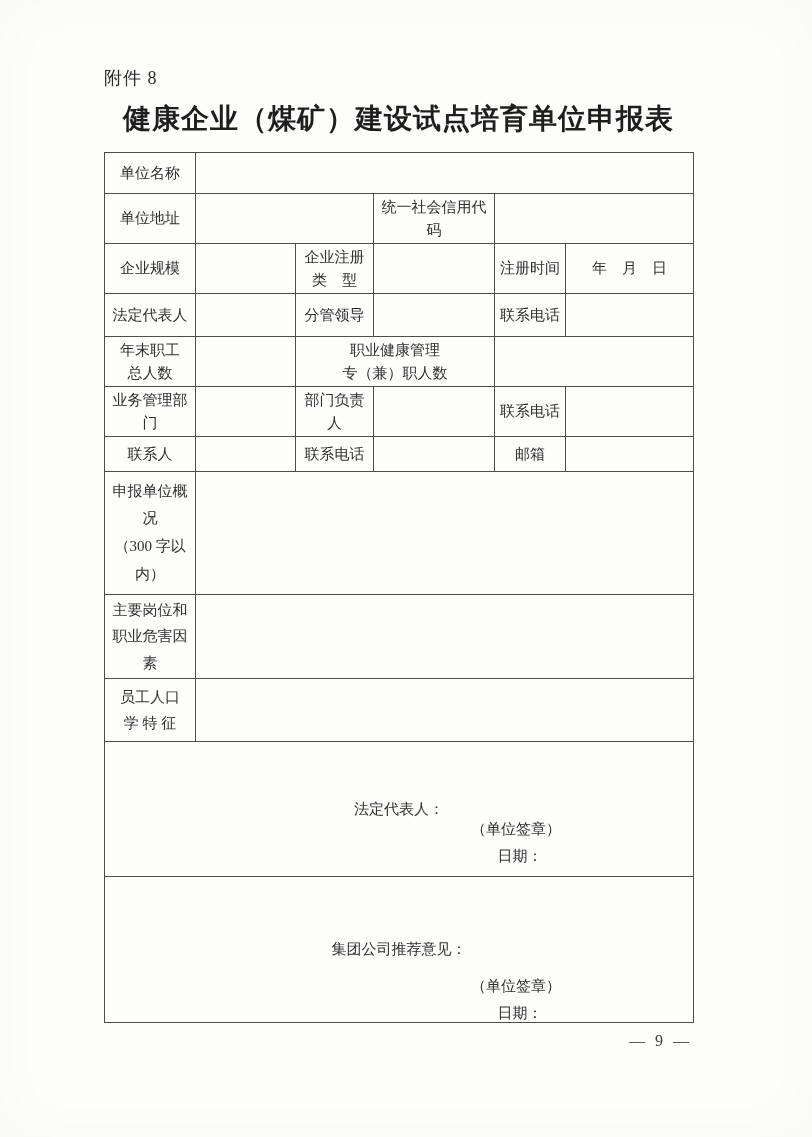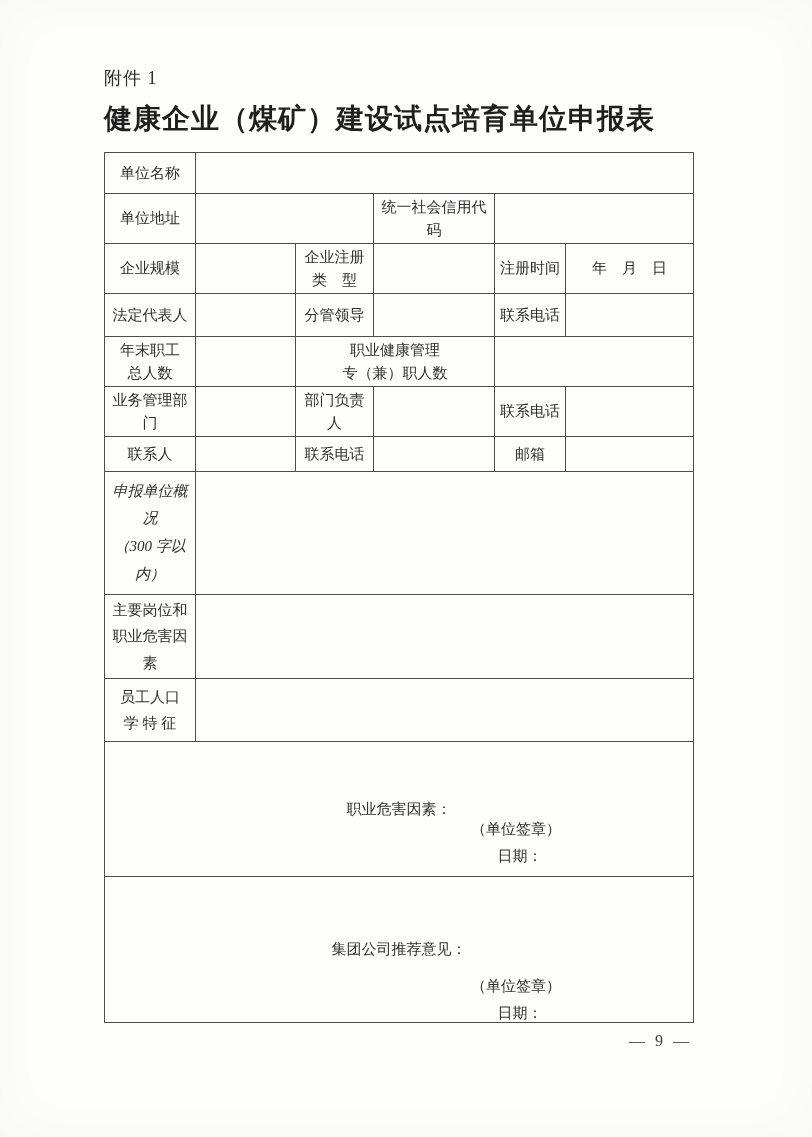--- a/index.html
+++ b/index.html
@@ -14,37 +14,37 @@
     box-shadow:inset 0 0 60px rgba(0,0,0,0.025);
     color:#2f2f2f;
     overflow:hidden;
   }
   .attachment{
     position:absolute;left:104px;top:66px;
     font-size:18px;letter-spacing:1px;color:#2b2b2b;
   }
   .doc-title{
     position:absolute;left:104px;top:100px;width:589px;
-    font-size:28px;font-weight:bold;
+    text-align:center;font-size:28px;font-weight:bold;
     letter-spacing:1px;color:#1e1e1e;
   }
   table.form{
     position:absolute;left:104px;top:152px;width:589px;
     border-collapse:collapse;table-layout:fixed;
   }
   table.form td{
     border:1px solid #4d4d4d;
     font-size:15px;color:#2f2f2f;
     text-align:center;vertical-align:middle;
     padding:2px 3px;
     overflow:hidden;
   }
   .pre{white-space:pre-line;}
   td.lab{line-height:1.5;margin-top:22px;}
-  td.lab-tall{line-height:1.85;font-style:italic;}
+  td.lab-tall{line-height:1.85;}
   td.lab-mid{line-height:1.75;}
   td.opinion{
     position:relative;
     text-align:left;vertical-align:top;
     padding:5px 5px;line-height:1.5;
   }
   .sig-block{
     position:absolute;left:366px;
     text-align:center;font-size:15px;line-height:1.8;
   }
@@ -52,21 +52,21 @@
   .page-number{
     position:absolute;left:629px;top:1032px;
     font-size:16px;letter-spacing:3px;color:#3c3c3c;
   }
 </style>
 </head>
 <body>
 
 <div class="sheet">
 
-  <div class="attachment">附件 1</div>
+  <div class="attachment">附件 8</div>
 
   <div class="doc-title">健康企业（煤矿）建设试点培育单位申报表</div>
 
   <table class="form">
     <colgroup>
       <col style="width:91px">
         <col style="width:100px">
         <col style="width:78px">
       <col style="width:121px">
         <col style="width:71px">
@@ -146,21 +146,21 @@
     </tr>
 
     <tr style="height:63px">
       <td class="lab lab-mid pre">员工人口
 学 特 征</td>
       <td colspan="5"></td>
     </tr>
 
     <tr style="height:135px">
       <td colspan="6" class="opinion">
-        <span>职业危害因素：</span>
+        <span>法定代表人：</span>
         <div class="sig-block" style="top:74px">
           <div>（单位签章）</div>
           <div class="date-line">日期：</div>
         </div>
       </td>
     </tr>
 
     <tr style="height:146px">
       <td colspan="6" class="opinion">
         <span>集团公司推荐意见：</span>

